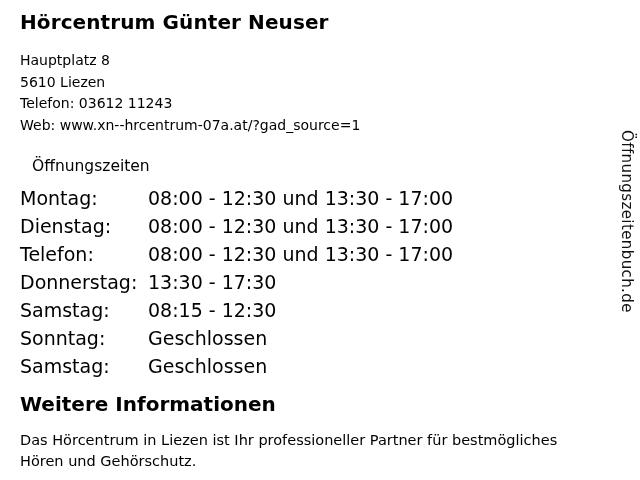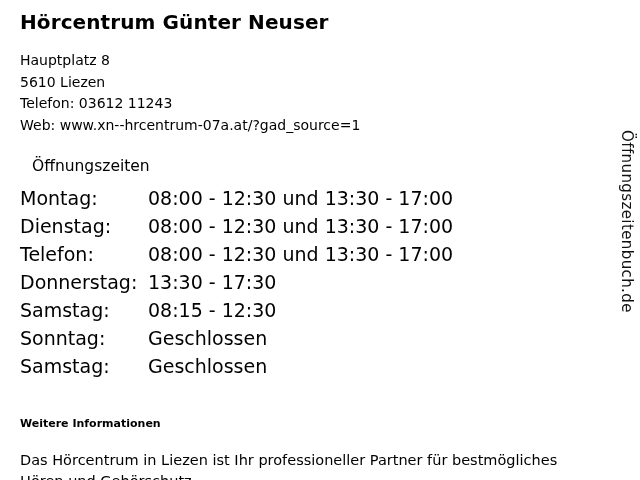--- a/index.html
+++ b/index.html
@@ -54,23 +54,23 @@
     padding: 0 0 11px 0;
     vertical-align: top;
     line-height: 17px;
     white-space: nowrap;
   }
   table.hours td.day {
     width: 128px;
     padding-right: 0;
   }
   .info-title {
-    font-size: 11px;
+    font-size: 20px;
     font-weight: bold;
-    margin: 28px 0 16px 0;
+    margin: 8px 0 16px 0;
     line-height: 20px;
   }
   .info-text {
     font-size: 14.5px;
     line-height: 21px;
     width: 560px;
     margin: 0;
   }
   .vertical-brand {
     position: absolute;

